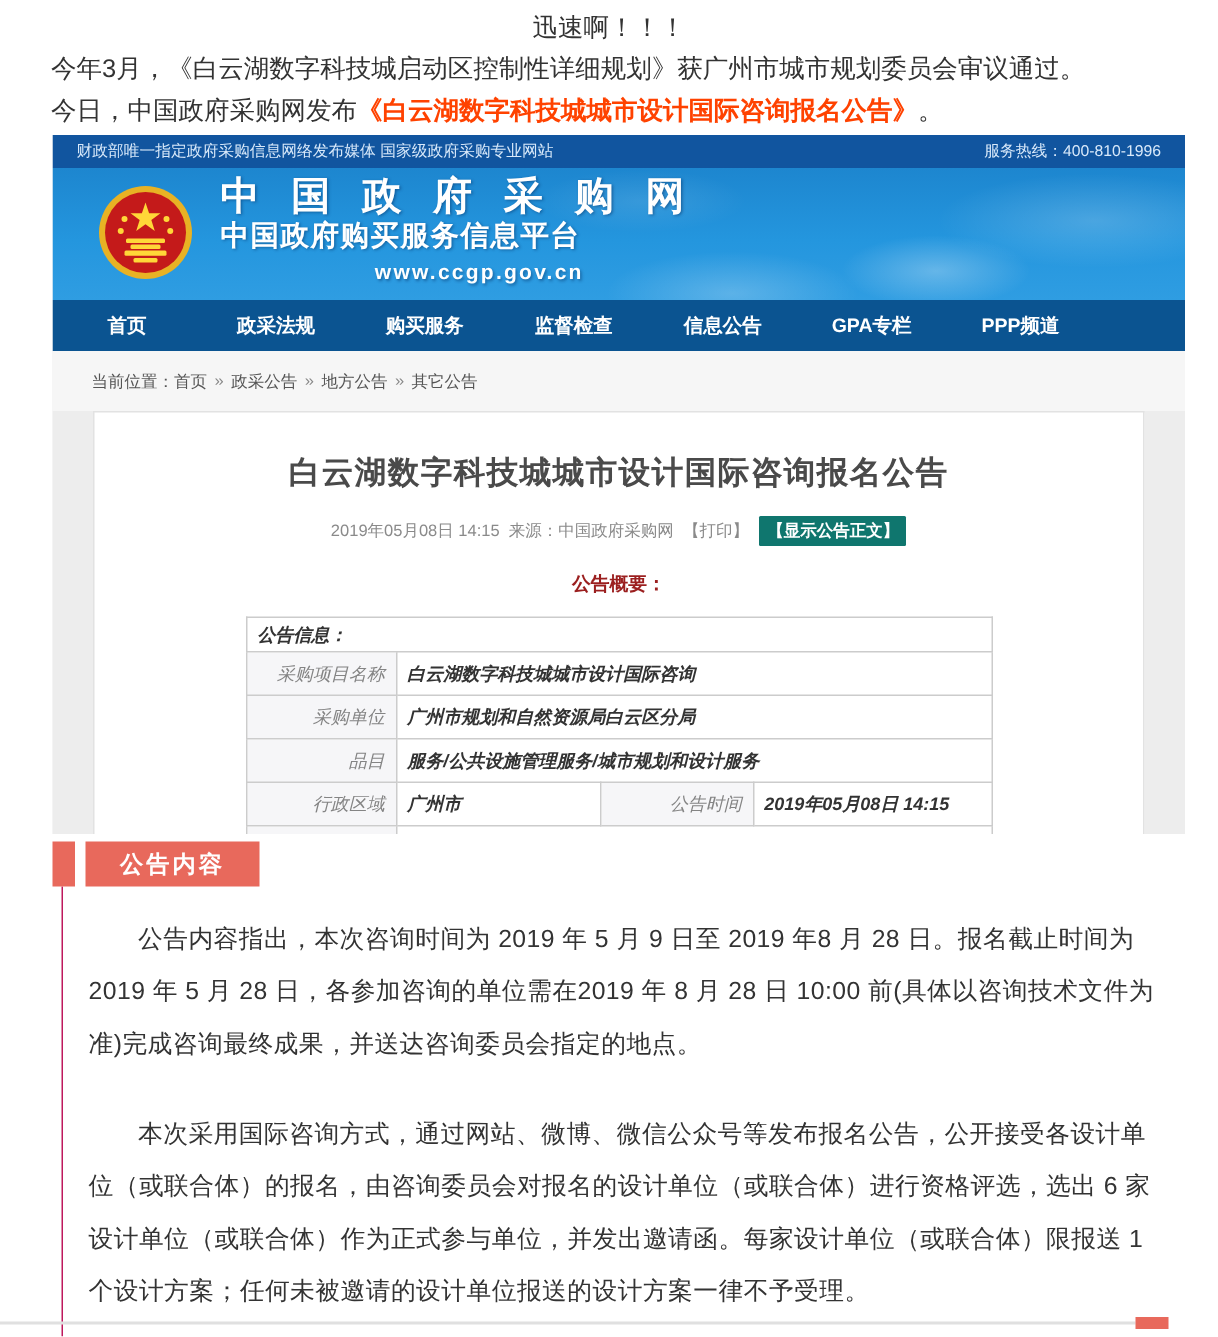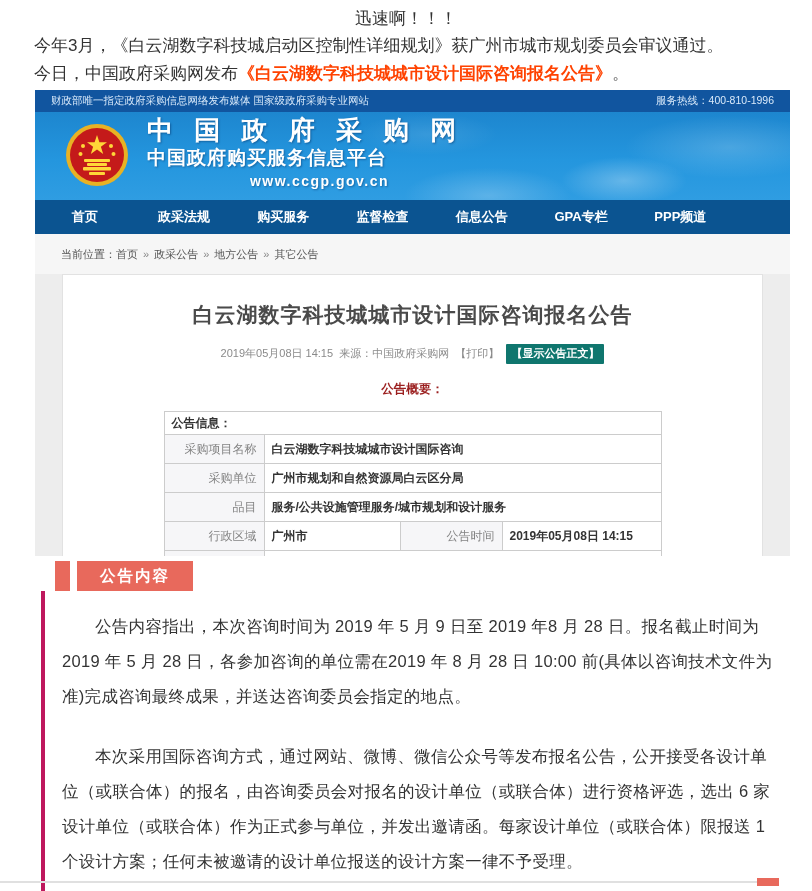--- a/index.html
+++ b/index.html
@@ -75,37 +75,38 @@
   .art-meta .show-btn {
     display:inline-block; background:#0f766e; color:#fff; font-weight:bold;
     padding:2px 5px 3px; margin-left:4px; cursor:pointer; border-radius:1px;
   }
   .summary-label {
     margin-top:17px; text-align:center; font-size:12.5px; font-weight:bold; color:#9b1f1f;
   }
   table.info-table {
     margin:13px auto 0; border-collapse:collapse; width:497px; table-layout:fixed;
     font-size:12px;
+    font-style:italic;
   }
   .info-table td { border:1px solid #ccc; height:29px; padding:0 7px; overflow:hidden; white-space:nowrap; }
   .info-table td.hdr { height:23px; font-weight:bold; color:#333; background:#fff; }
   .info-table td.lbl { background:#f6f6f8; color:#848484; text-align:right; }
   .info-table td.val { color:#333; font-weight:bold; }
 
   
   .notice { margin-top:5px; }
-  .notice-head { display:flex; height:30px;margin-left:20px; }
+  .notice-head { display:flex; height:30px; }
   .notice-head .bar { width:15px; height:30px; background:#e8695c; margin-left:35px; }
   .notice-head .label {
     margin-left:7px; width:116px; height:30px; background:#e8695c; color:#fff;
     font-size:15.5px; font-weight:bold; display:flex; align-items:center; justify-content:center;
     letter-spacing:2px;
   }
   .notice-body {
-    margin-left:41px; border-left:4px solid #be185d;
+    margin-left:41px; border-left:1px solid #be185d;
     padding:18px 34px 12px 17px; min-height:252px;
   }
   .notice-body p {
     font-size:16.5px; line-height:35px; color:#333; text-indent:2em;
     letter-spacing:0.3px;
   }
   .notice-body p + p { margin-top:25px; }
 
   
   .footer-divider { position:absolute; left:0; right:0; bottom:4px; height:10px; }

